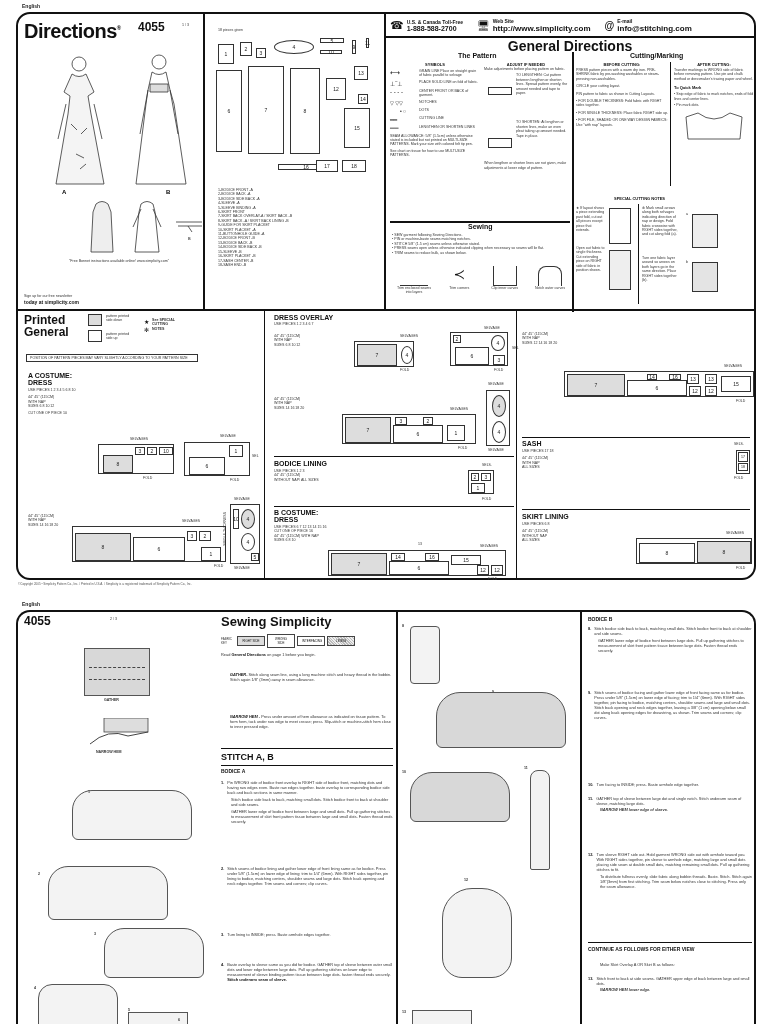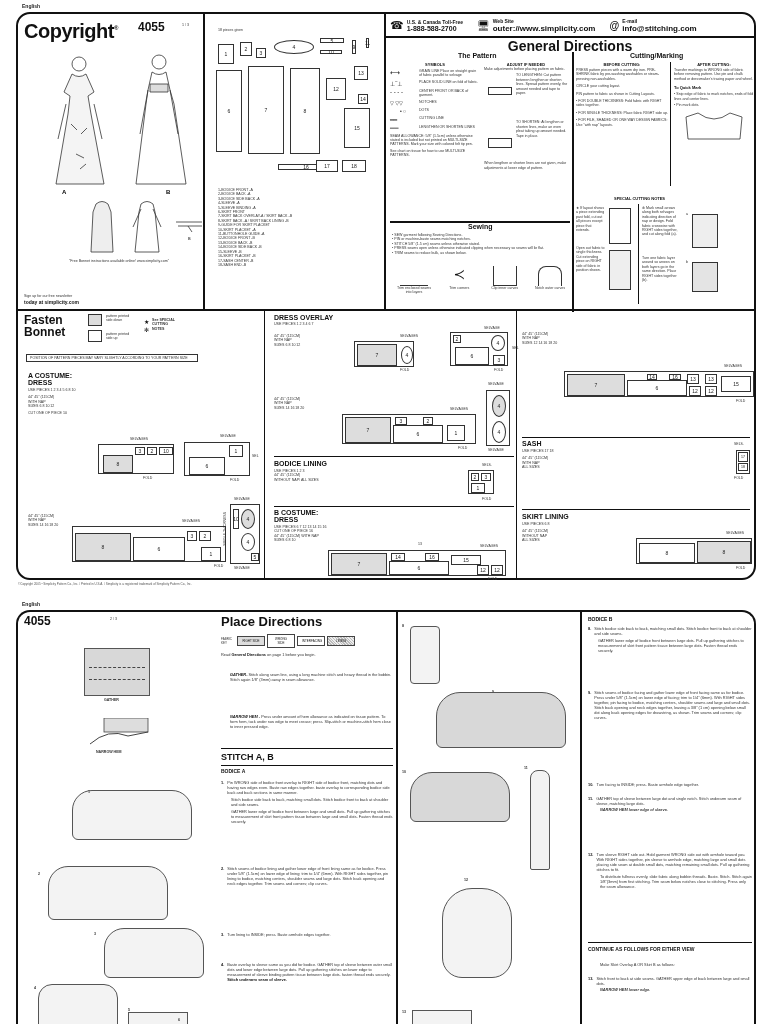--- a/index.html
+++ b/index.html
@@ -29,21 +29,21 @@
 .keybox{display:inline-block;border:0.8px solid #444;font-size:3px;padding:2px 4px;width:28px;text-align:center}
 .cont{display:flex;flex-direction:column}
 </style>
 </head>
 <body>
 
 <div class="abs lang" style="left:22px;top:3px">English</div>
 
 <div class="sheet" style="left:16px;top:12px;width:740px;height:568px">
 
-  <div class="abs logo" style="left:6px;top:6px"><span>Copyright</span><sup style="font-size:6px">®</sup></div>
+  <div class="abs logo" style="left:6px;top:6px"><span>Directions</span><sup style="font-size:6px">®</sup></div>
   <div class="abs pnum" style="left:120px;top:6px">4055</div>
   <div class="abs tiny" style="left:164px;top:9px">1 / 3</div>
 
   <svg class="abs" style="left:18px;top:30px" width="170" height="210">
     <g fill="none" stroke="#333" stroke-width="0.8">
 
       <circle cx="43" cy="20" r="7"></circle>
       <path d="M36 30 Q43 35 50 30 L58 48 L52 52 L55 70 L68 140 L20 140 L32 70 L34 52 L28 48 Z" fill="#f4f4f4"></path>
       <path d="M30 60 L22 95 M58 60 L66 95"></path>
       <path d="M35 80 l6 6 M45 90 l6 -6 M40 110 l8 4 M50 120 l-6 5"></path>
@@ -123,21 +123,21 @@
       <span style="font-size:11px">☎</span>
       <div>
           <div style="font-size:5px;font-weight:bold">U.S. &amp; Canada Toll-Free</div>
           <div style="font-size:7px;font-weight:bold">1-888-588-2700</div>
         </div>
     </div>
     <div style="display:flex;align-items:center;gap:3px">
       <span style="font-size:10px">🖥</span>
       <div>
           <div style="font-size:5px;font-weight:bold">Web Site</div>
-          <div style="font-size:8px;font-weight:bold">outer://www.simplicity.com</div>
+          <div style="font-size:8px;font-weight:bold">http://www.simplicity.com</div>
         </div>
     </div>
     <div style="display:flex;align-items:center;gap:3px">
       <span style="font-size:10px;font-weight:bold">@</span>
       <div>
           <div style="font-size:5px;font-weight:bold">E-mail</div>
           <div style="font-size:8px;font-weight:bold">info@stitching.com</div>
         </div>
     </div>
   </div>
@@ -261,21 +261,21 @@
     <div class="abs tiny" style="left:66px;top:2px;width:38px"><span>✻</span> <span>Mark small arrows along both selvages indicating direction of nap or design. Fold fabric crosswise with RIGHT sides together, and cut along fold (a).</span></div>
     <div class="abs tiny" style="left:66px;top:52px;width:38px">Turn one fabric layer around so arrows on both layers go in the same direction. Place RIGHT sides together (b).</div>
     <div class="abs" style="left:116px;top:10px;width:26px;height:34px;border:1px solid #333;background:#eee"></div>
     <div class="abs" style="left:116px;top:58px;width:26px;height:30px;border:1px solid #333;background:#e4e4e4"></div>
     <div class="abs tiny" style="left:110px;top:8px">a</div>
     <div class="abs tiny" style="left:110px;top:56px">b</div>
   </div>
 
   <div class="hline" style="left:0;top:295px;width:738px;height:2px"></div>
 
-  <div class="abs sec" style="left:6px;top:300px;font-size:12px;line-height:12px"><span>Fasten</span><br><span>Bonnet</span></div>
+  <div class="abs sec" style="left:6px;top:300px;font-size:12px;line-height:12px"><span>Printed</span><br><span>General</span></div>
   <div class="abs" style="left:70px;top:300px;width:14px;height:12px;border:1px solid #333;background:#ddd"></div>
   <div class="abs tiny" style="left:88px;top:300px;width:30px">pattern printed side down</div>
   <div class="abs" style="left:70px;top:316px;width:14px;height:12px;border:1px solid #333"></div>
   <div class="abs tiny" style="left:88px;top:318px;width:30px">pattern printed side up</div>
   <div class="abs" style="left:126px;top:304px;font-size:6px">★</div>
   <div class="abs" style="left:126px;top:312px;font-size:6px">✻</div>
   <div class="abs tiny" style="left:134px;top:304px;width:26px;font-weight:bold">See SPECIAL CUTTING NOTES</div>
   <div class="abs tiny" style="left:8px;top:340px;width:172px;border:1px solid #333;padding:1px 3px">POSITION OF PATTERN PIECES MAY VARY SLIGHTLY ACCORDING TO YOUR PATTERN SIZE</div>
 
   <div class="abs sub" style="left:10px;top:358px;line-height:7px"><span>A COSTUME:</span><br><span>DRESS</span></div>
@@ -488,21 +488,21 @@
   <div class="fig" style="left:30px;top:254px;width:120px;height:54px;border-radius:20px 20px 6px 6px"></div>
   <div class="abs tiny" style="left:20px;top:260px;font-weight:bold">2</div>
   <div class="fig" style="left:86px;top:316px;width:100px;height:50px;border-radius:20px 20px 6px 6px"></div>
   <div class="abs tiny" style="left:76px;top:320px;font-weight:bold">3</div>
   <div class="fig" style="left:20px;top:372px;width:80px;height:46px;border-radius:14px 14px 0 0"></div>
   <div class="abs tiny" style="left:16px;top:374px;font-weight:bold">4</div>
   <div class="fig" style="left:110px;top:400px;width:60px;height:20px"></div>
   <div class="abs tiny" style="left:110px;top:396px;font-weight:bold">5</div>
   <div class="abs tiny" style="left:160px;top:406px;font-weight:bold">6</div>
 
-  <div class="abs" style="left:203px;top:2px;font-size:13px;font-weight:900">Place Directions</div>
+  <div class="abs" style="left:203px;top:2px;font-size:13px;font-weight:900">Sewing Simplicity</div>
   <div class="abs" style="left:203px;top:22px;display:flex;align-items:center;gap:2px">
     <span class="tiny" style="width:14px;font-size:3px">FABRIC KEY</span>
     <span class="keybox" style="background:#ddd">RIGHT SIDE</span>
     <span class="keybox">WRONG SIDE</span>
     <span class="keybox">INTERFACING</span>
     <span class="keybox" style="background:repeating-linear-gradient(45deg,#bbb 0 1px,#eee 1px 2px)">LINING</span>
   </div>
   <div class="abs step" style="left:203px;top:40px;width:170px"><span>Read </span><b>General Directions</b><span> on page 1 before you begin.</span></div>
 
   <div class="abs step" style="left:212px;top:60px;width:162px"><b><i>GATHER</i></b><span>- Stitch along seam line, using a long machine stitch and heavy thread in the bobbin. Stitch again 1/8" (3mm) away in seam allowance.</span></div>

